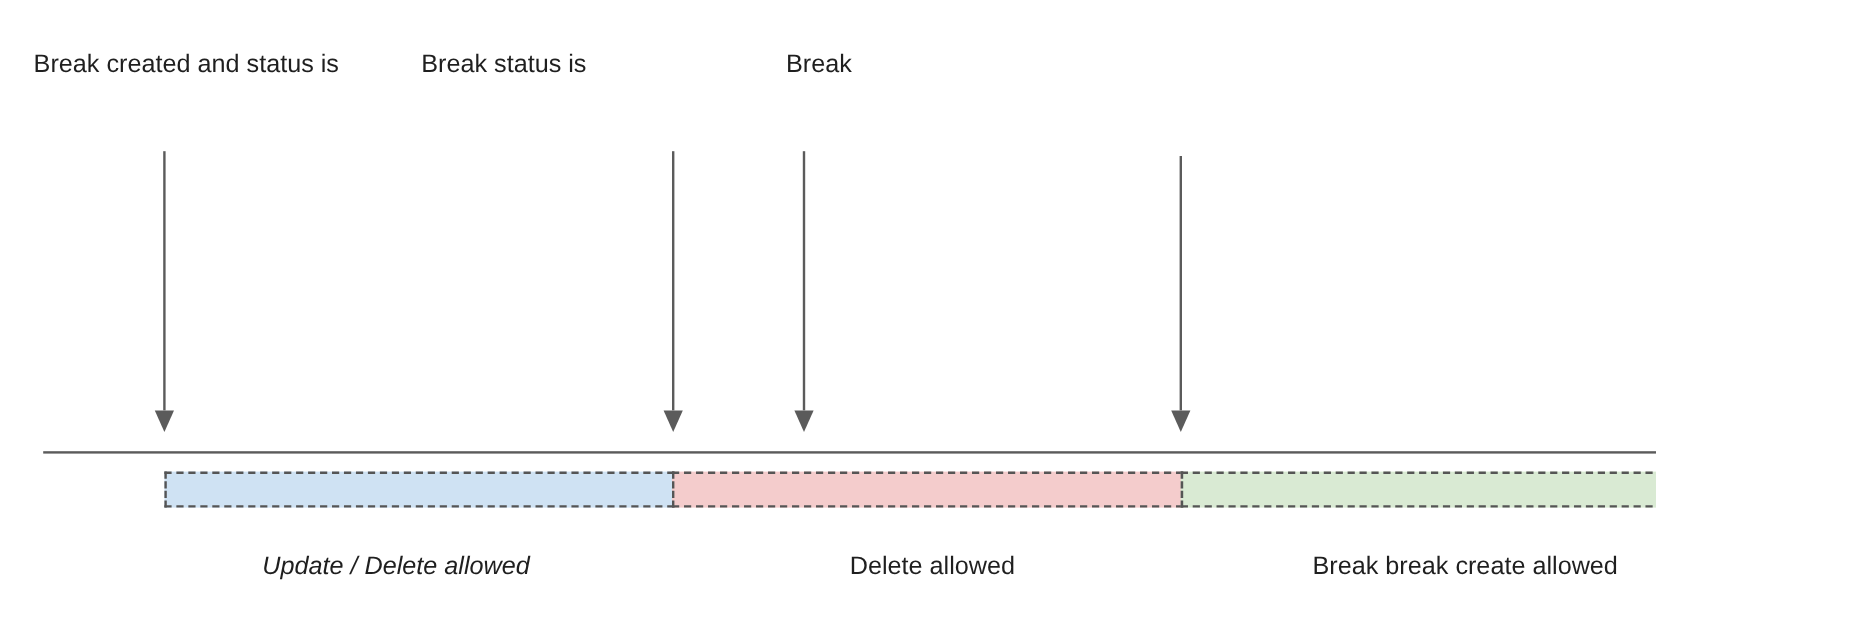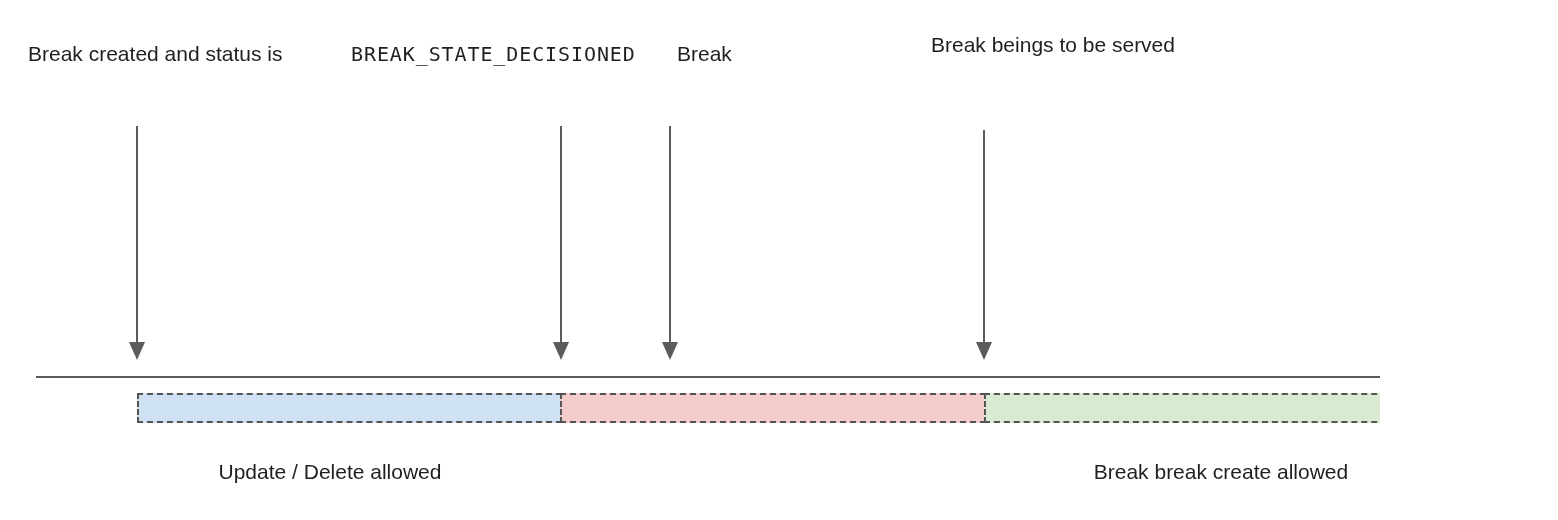--- a/index.html
+++ b/index.html
@@ -84,29 +84,28 @@
 </head>
 <body>
 
 <div class="canvas">
 
   <div class="ann" style="left:28px; top:40px;">
     <div>Break created and status is</div>
   </div>
 
   <div class="ann" style="left:351px; top:40px;">
-    <div class="code">BREAK_STATE_DECISIONED</div>
+    <div>Break status is</div>
   </div>
 
-  <div class="ann" style="left:677px; top:40px;">
+  <div class="ann" style="left:655px; top:40px;">
     <div>Break</div>
   </div>
 
   <div class="ann" style="left:931px; top:31px;">
-    <div>Break beings to be served</div>
   </div>
 
   <div class="arrow">
     <div class="arrow-line" style="left:136px; top:126px; height:216px;"></div>
     <div class="arrow-head" style="left:129px; top:342px;"></div>
   </div>
   <div class="arrow">
     <div class="arrow-line" style="left:560px; top:126px; height:216px;"></div>
     <div class="arrow-head" style="left:553px; top:342px;"></div>
   </div>
@@ -120,16 +119,17 @@
   </div>
 
   <div class="timeline-line"></div>
   <div class="timeline-head"></div>
   <div class="time-label">time</div>
 
   <div class="seg" style="left: 137px; width: 425px; background-color: rgb(207, 226, 243);"></div>
   <div class="seg" style="left: 560px; width: 426px; background-color: rgb(244, 204, 204);"></div>
   <div class="seg" style="left: 984px; width: 423px; background-color: rgb(217, 234, 211);"></div>
 
-  <div class="seg-label" style="left:330px;">Update / Delete allowed</div>
+  <div class="seg-label" style="left:330px;font-style:italic;">Update / Delete allowed</div>
+  <div class="seg-label" style="left:777px;">Delete allowed</div>
   <div class="seg-label" style="left:1221px;">Break break create allowed</div>
 
 </div>
 
 </body></html>

